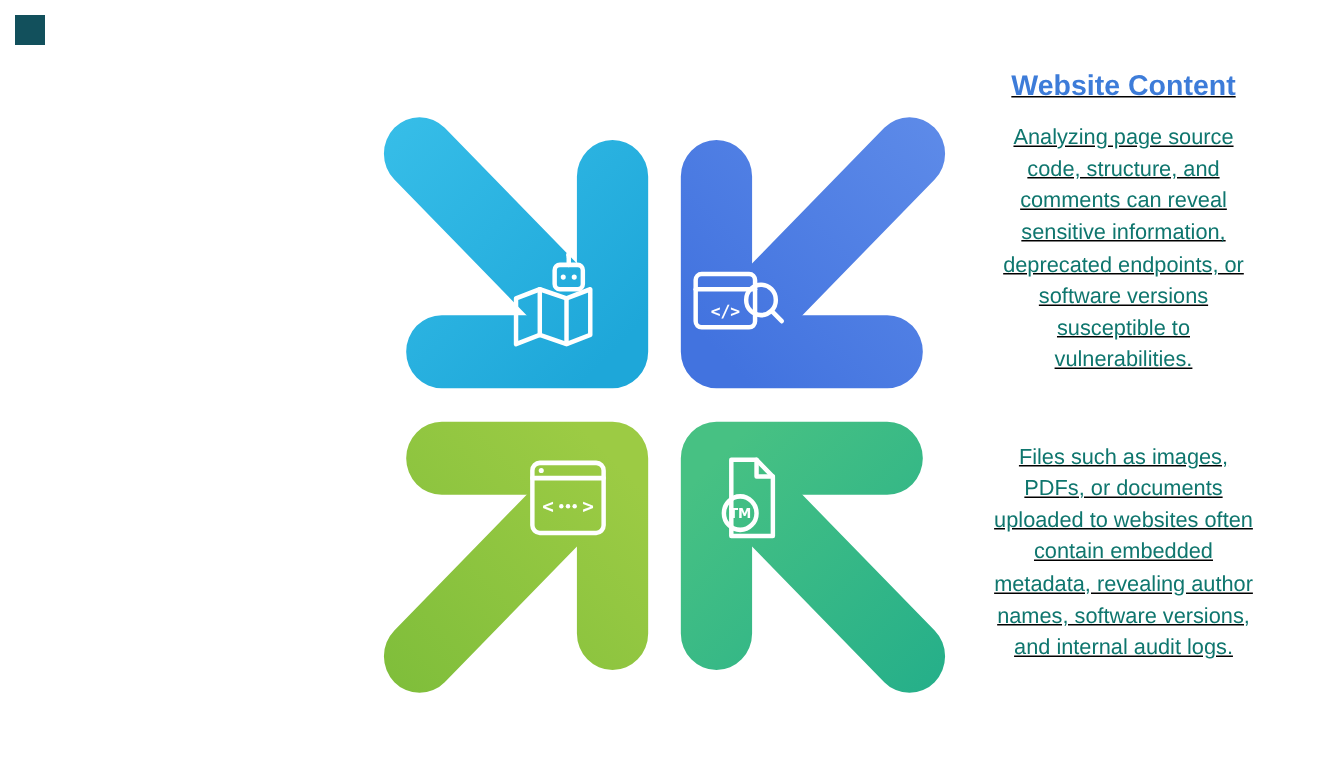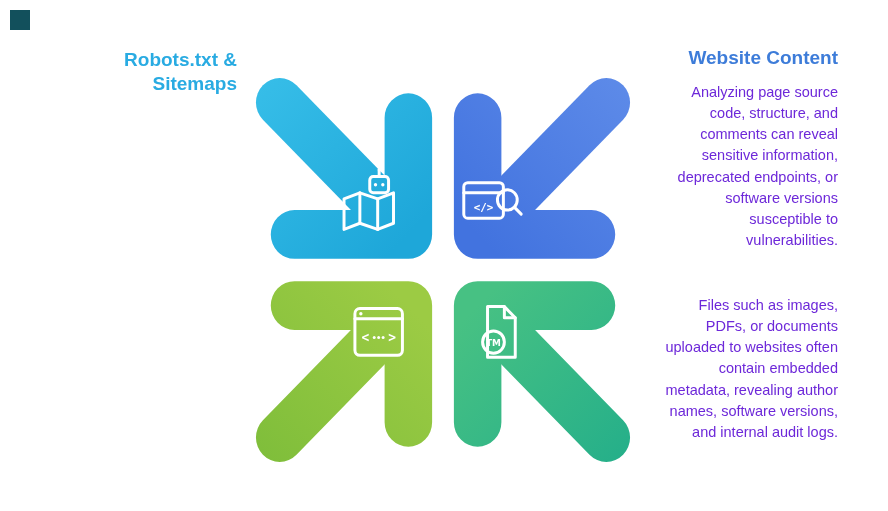--- a/index.html
+++ b/index.html
@@ -16,34 +16,34 @@
 
   .corner-square {
     position: absolute;
     left: 10px; top: 10px;
     width: 20px; height: 20px;
     background: #12505c;
   }
 
   .text-block { position: absolute; }
   .text-block.left  { text-align: right; }
-  .text-block.right { text-align: right; }
+  .text-block.right { text-align: center; text-decoration: underline; }
 
   .block-robots   { top: 48px;  right: 651px; width: 200px; }
   .block-server   { top: 258px; right: 651px; width: 206px; }
   .block-website  { top: 46px;  left: 660px;  width: 178px; }
   .block-metadata { top: 283px; left: 660px;  width: 178px; }
 
   .title { font-size: 19px; font-weight: 700; line-height: 1.26; }
   .block-robots .title { max-width: 152px; margin-left: auto; }
 
   .body {
     font-size: 14.5px;
     line-height: 1.46;
-    color: #6d28d9;
+    color: #0f766e;
     margin-top: 12px;
   }
   .gap-lg { margin-top: 25px; }
 
   .c-cyan  { color: #29abe2; }
   .c-blue  { color: #3d7cd9; }
   .c-lime  { color: #8cc63f; }
   .c-green { color: #3cb878; }
 
   .cluster {
@@ -75,21 +75,20 @@
   .mono { font-family: "DejaVu Sans Mono", "Liberation Mono", monospace; }
 </style>
 </head>
 <body>
 
 <div class="canvas">
 
   <div class="corner-square"></div>
 
   <section class="text-block left block-robots">
-    <h2 class="title c-cyan">Robots.txt &amp; Sitemaps</h2>
   </section>
 
   <section class="text-block right block-website">
     <h2 class="title c-blue">Website Content</h2>
     <p class="body">Analyzing page source code, structure, and comments can reveal sensitive information, deprecated endpoints, or software versions susceptible to vulnerabilities.</p>
   </section>
 
   <section class="text-block left block-server">
   </section>
 

